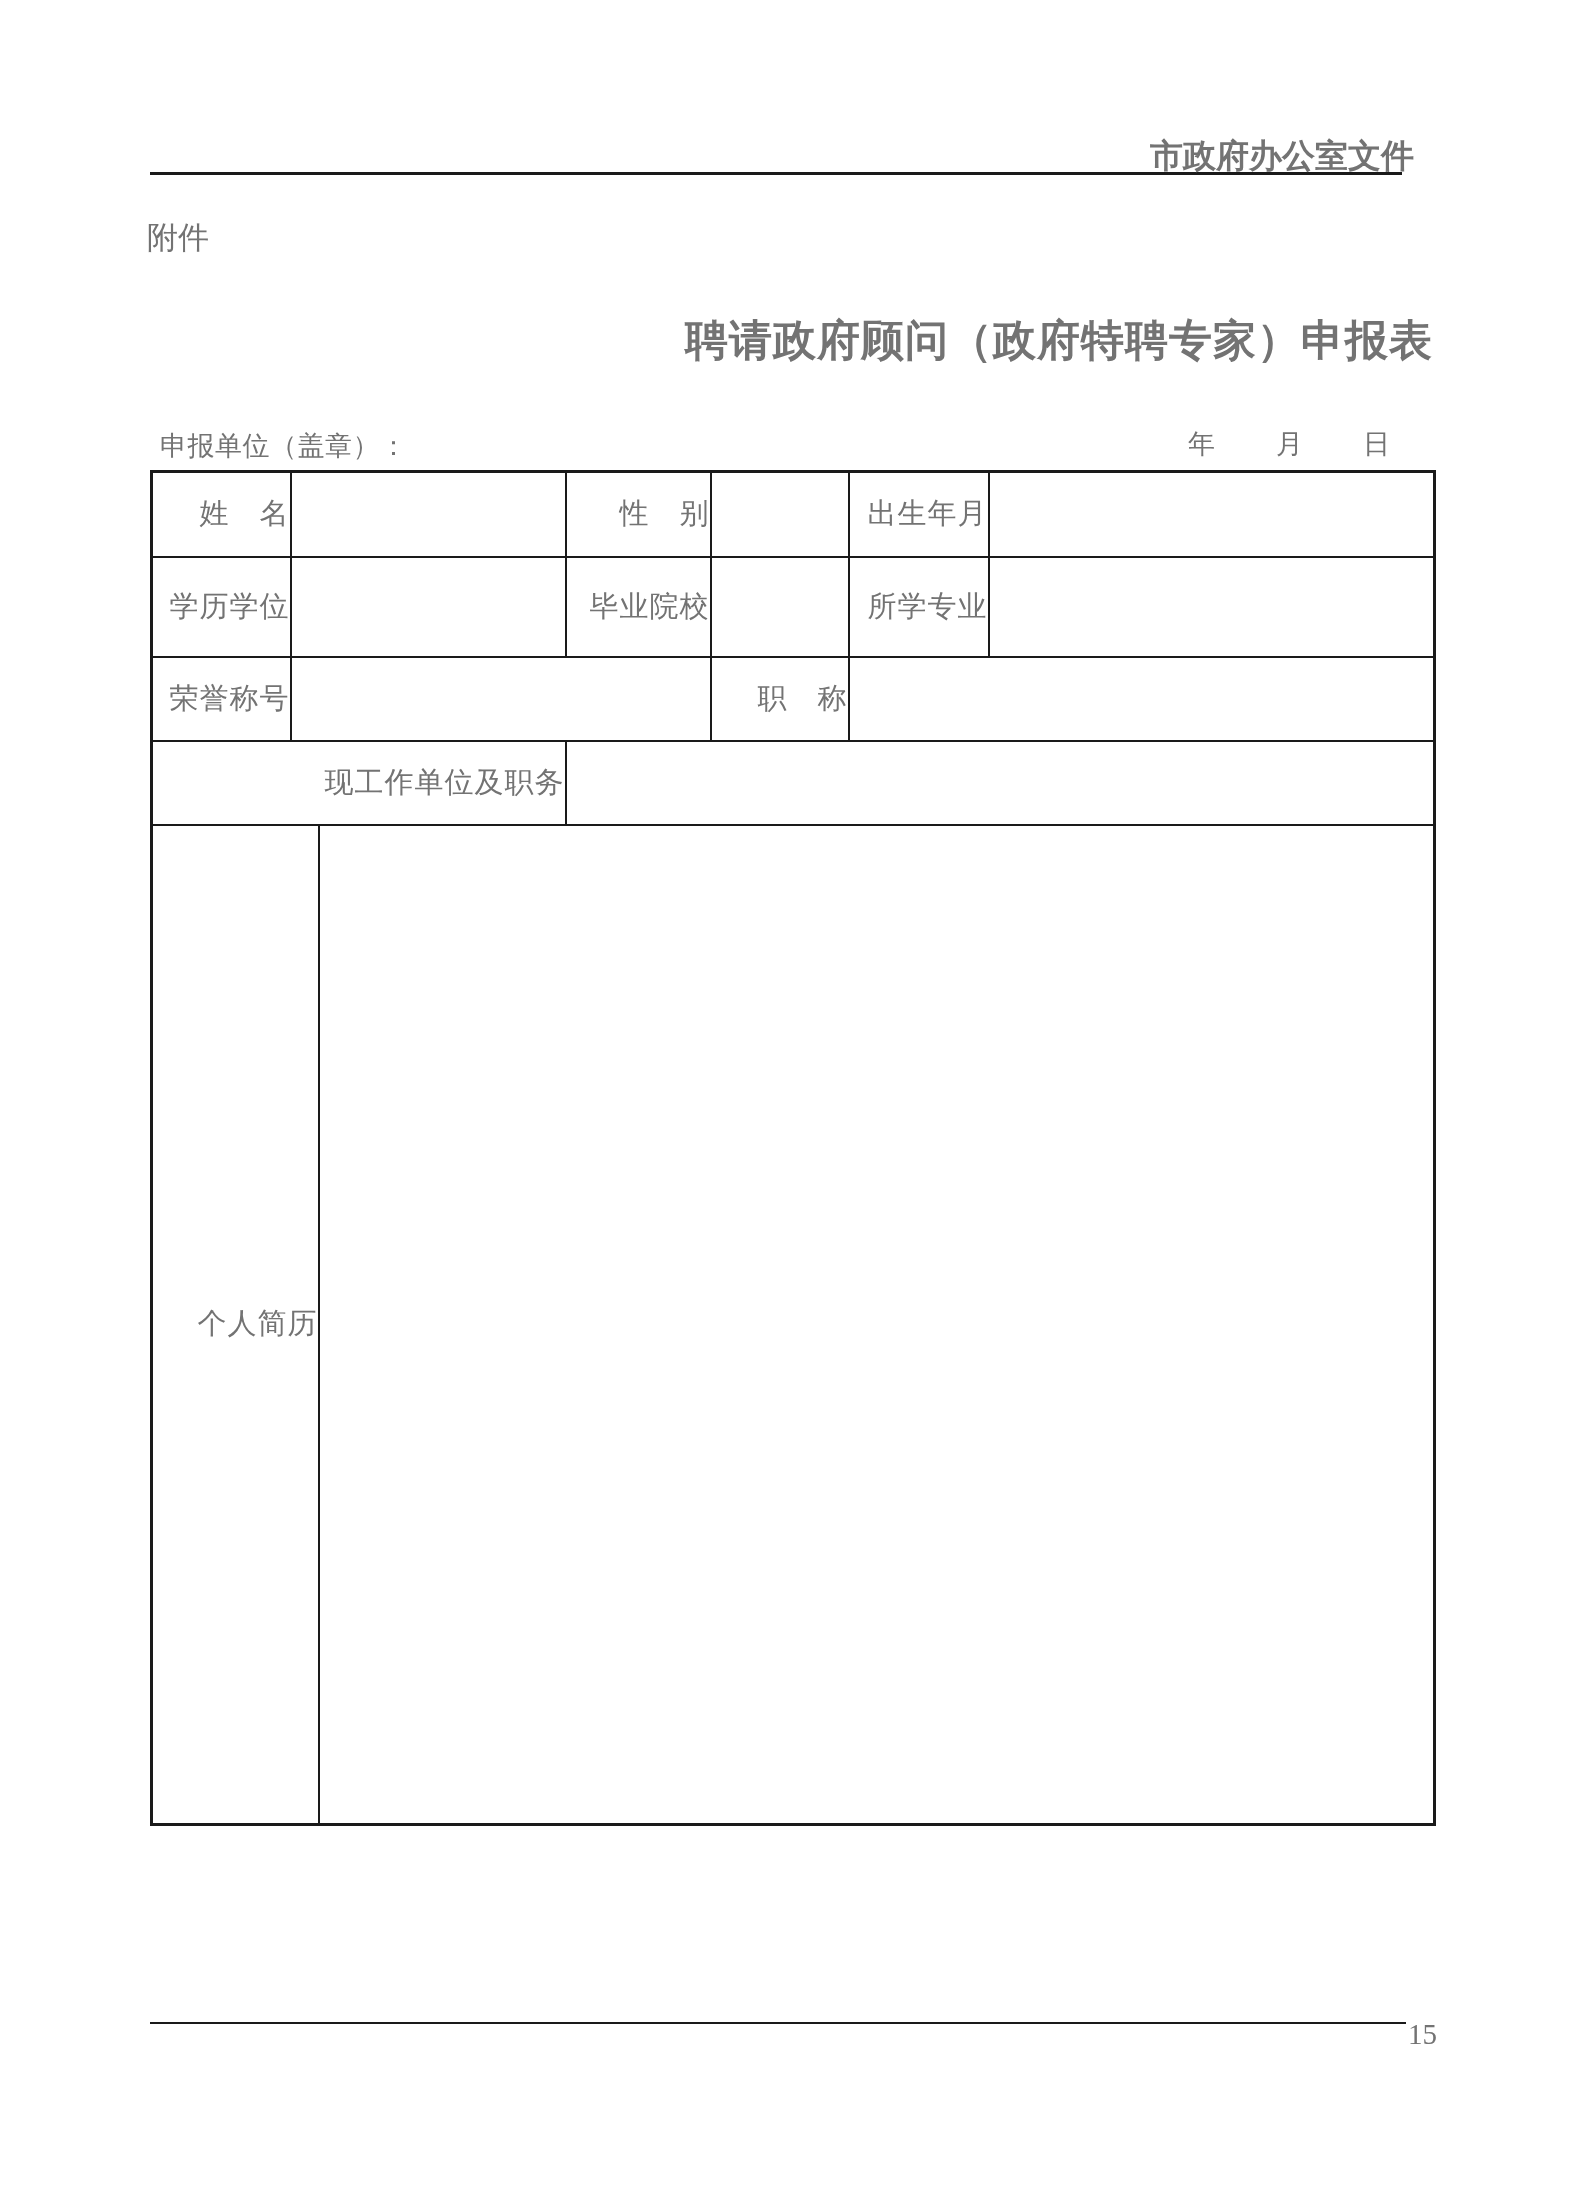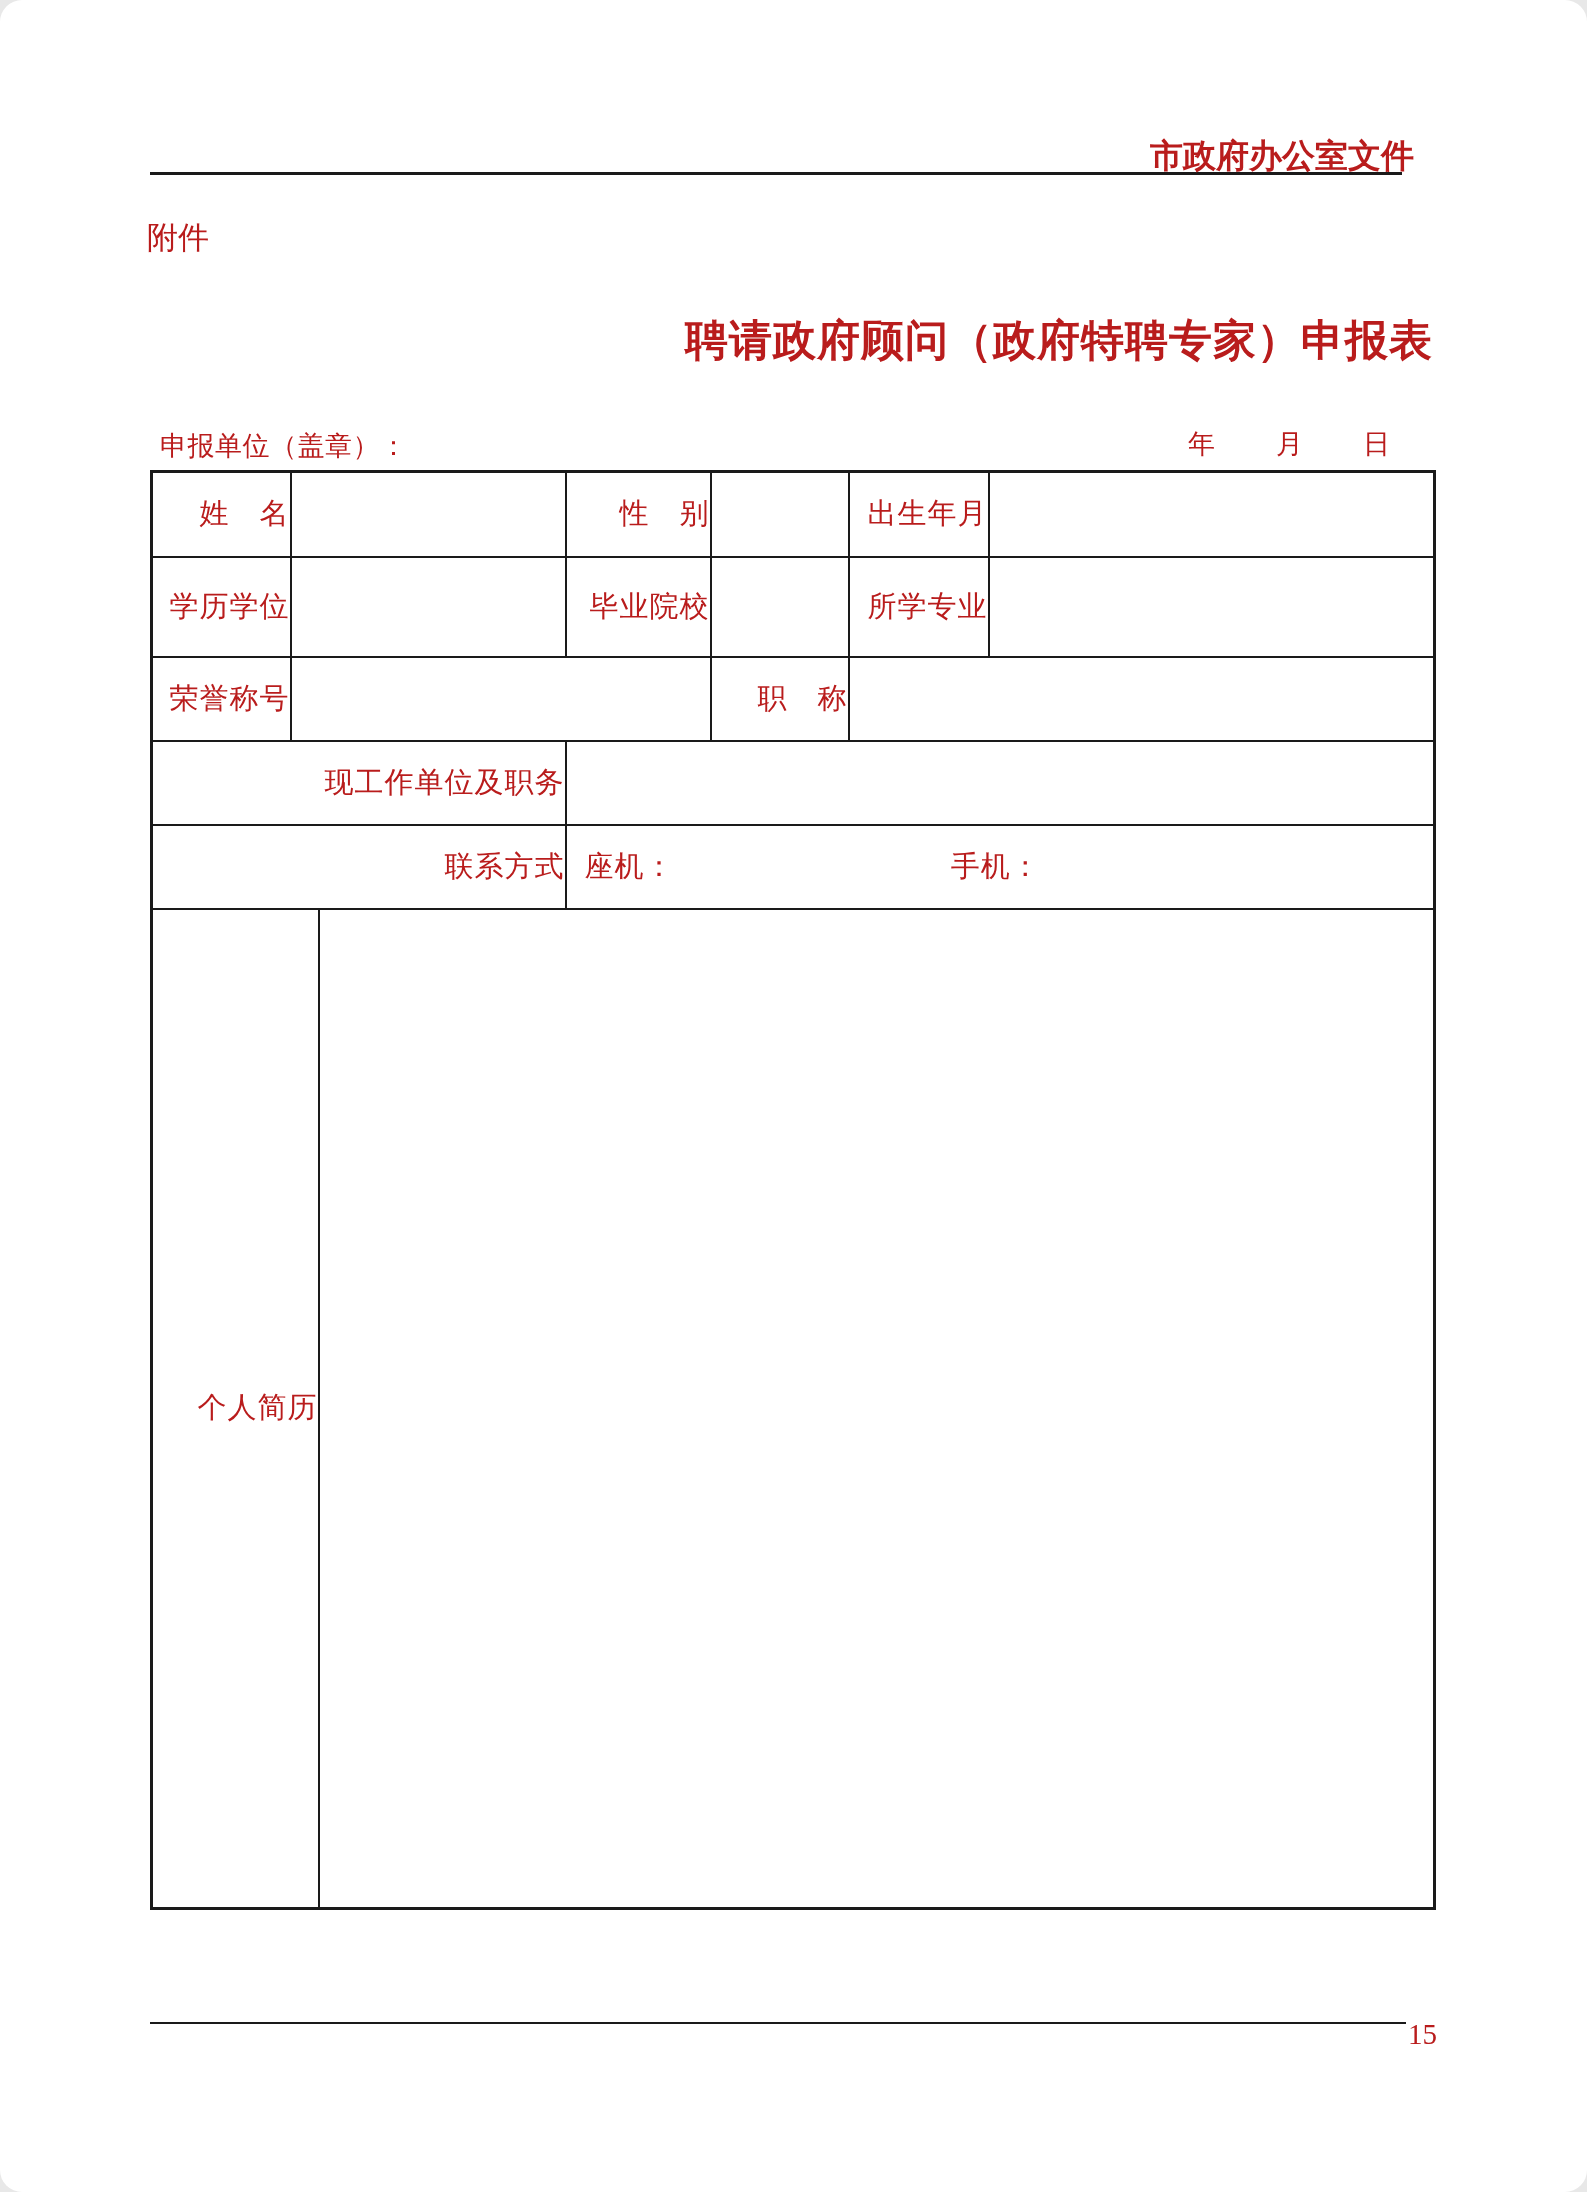--- a/index.html
+++ b/index.html
@@ -2,23 +2,22 @@
 <html><head>
 <meta charset="utf-8">
 <style>
   html, body { margin: 0; padding: 0; background: #e8e8e8; }
   .page {
     position: relative;
     width: 1587px;
     height: 2192px;
     background: #ffffff;
     font-family: "Liberation Serif", "DejaVu Serif", serif;
-    color: #b91c1c;
+    color: #737373;
     overflow: hidden;
-    border-radius: 22px;
   }
   
   .header-rule {
     position: absolute;
     left: 150px; top: 172px;
     width: 1252px; height: 0;
     border-top: 3px solid #1a1a1a;
   }
   .header-text {
     position: absolute;
@@ -147,27 +146,20 @@
       <td colspan="3" class="val"></td>
       <td>职　称</td>
       <td colspan="2" class="val"></td>
     </tr>
 
     <tr style="height:84px">
       <td colspan="3">现工作单位及职务</td>
       <td colspan="4" class="val"></td>
     </tr>
 
-    <tr style="height:84px">
-      <td colspan="3">联系方式</td>
-      <td colspan="4" class="val left-pad">
-        <span>座机：</span>
-        <span class="mobile-label">手机：</span>
-      </td>
-    </tr>
 
 
     <tr style="height:1000px">
       <td colspan="2">个人简历</td>
       <td colspan="5" class="val"></td>
     </tr>
   </tbody>
     </table>
 
   <div class="footer-rule"></div>

